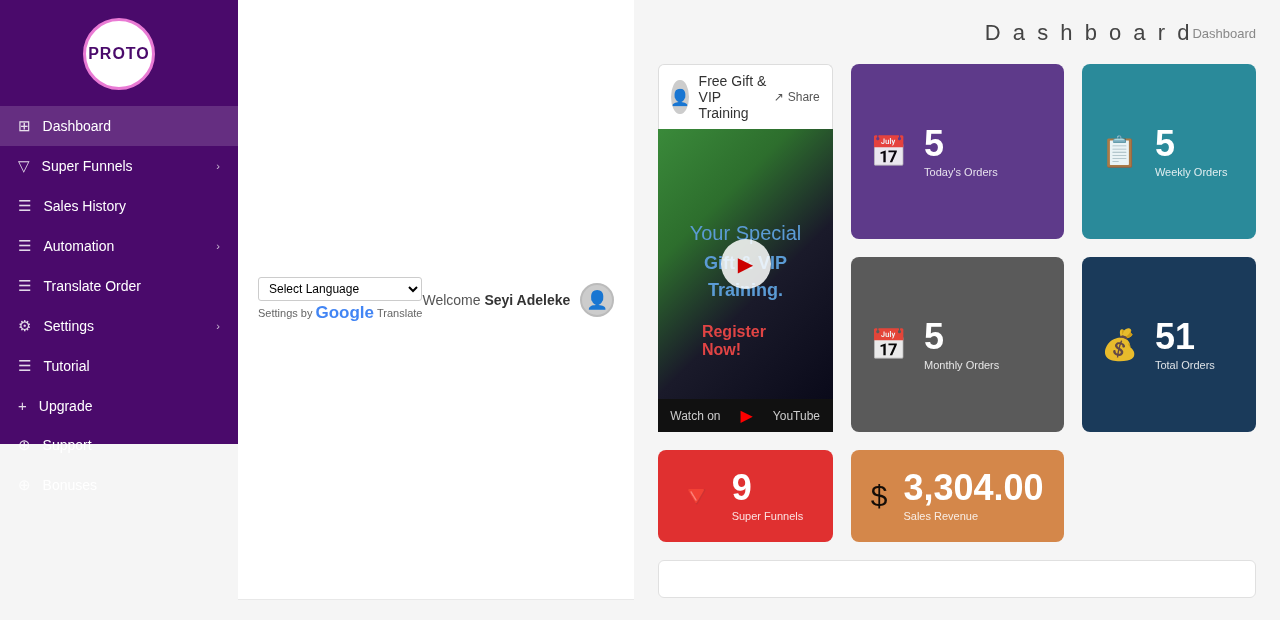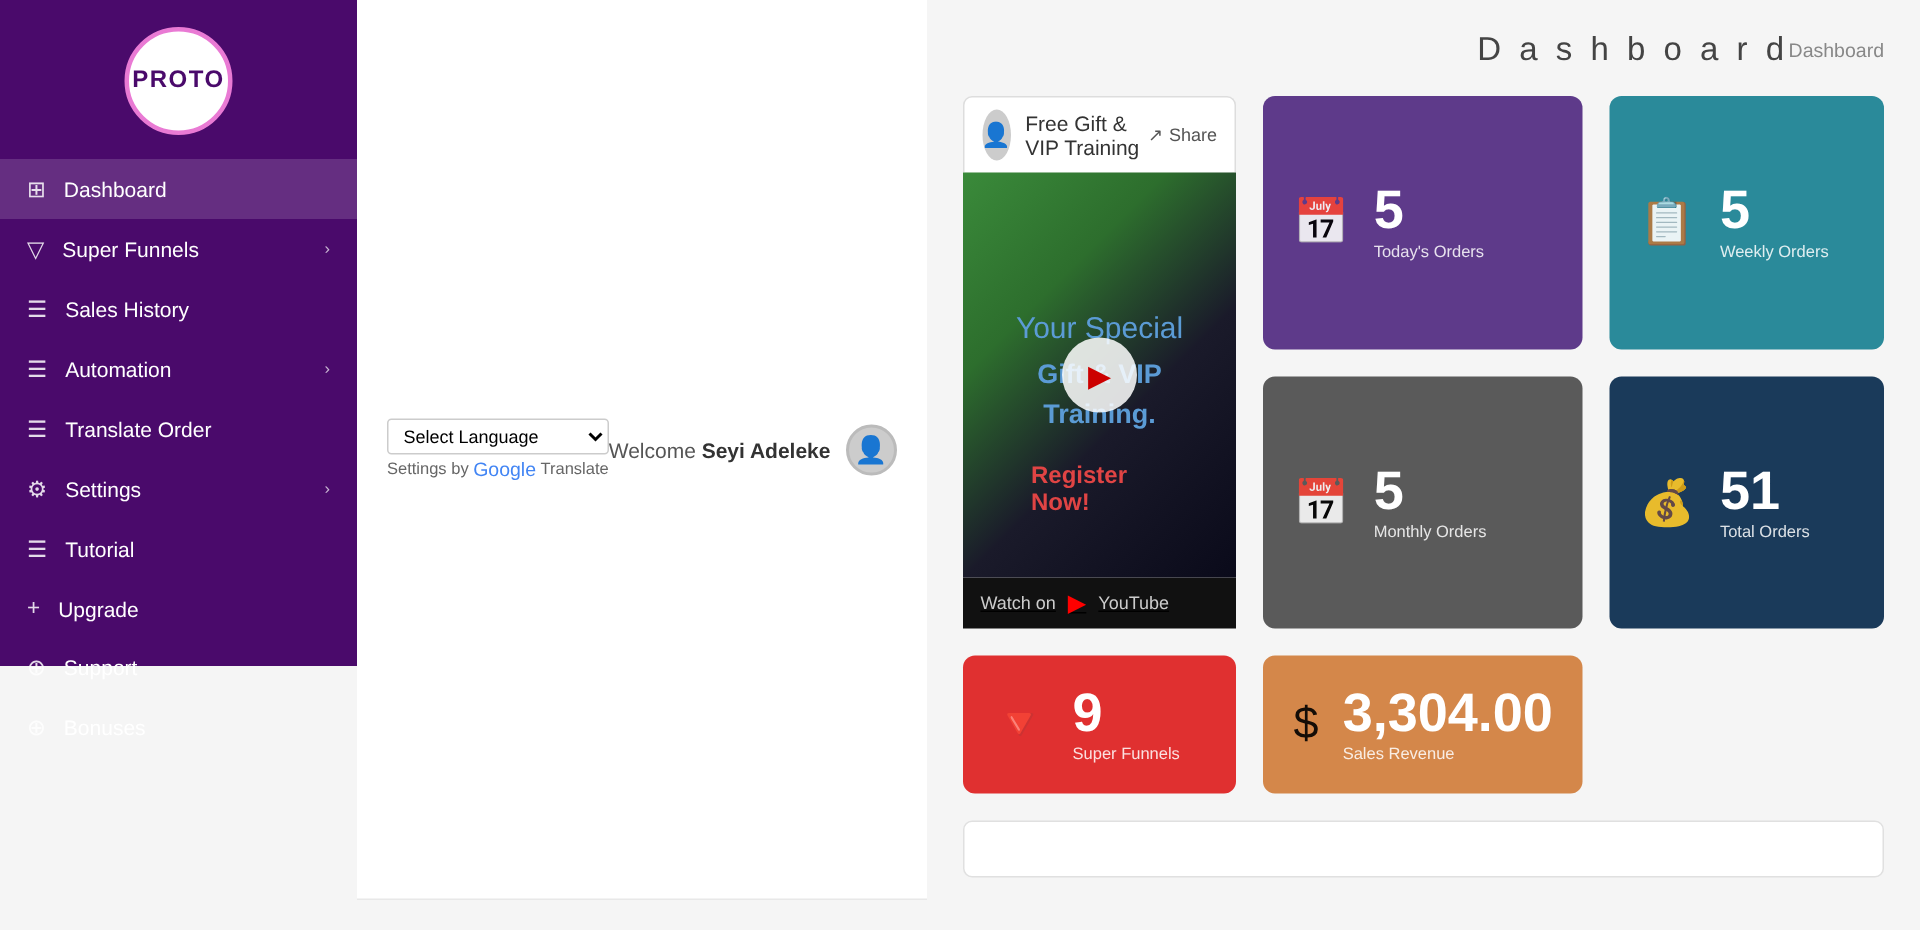--- a/index.html
+++ b/index.html
@@ -75,21 +75,21 @@
     }
     .topbar-left { display: flex; flex-direction: column; gap: 2px; }
     .translate-select {
       padding: 3px 6px;
       font-size: 12px;
       border: 1px solid #ccc;
       border-radius: 3px;
       background: #fff;
     }
     .powered-by { font-size: 11px; color: #666; display: flex; align-items: center; gap: 3px; }
-    .google-text { color: #4285F4; font-weight: normal; font-size: 13px; }
+    .google-text { color: #4285F4; font-weight: bold; font-size: 17px; }
     .translate-text { color: #666; font-size: 11px; }
     .topbar-right { display: flex; align-items: center; gap: 10px; }
     .welcome-text { font-size: 14px; color: #555; }
     .welcome-name { font-weight: bold; color: #333; }
     .avatar-circle {
       width: 34px; height: 34px; border-radius: 50%;
       background: #ccc;
       display: flex; align-items: center; justify-content: center;
       font-size: 18px; color: #666;
       border: 2px solid #bbb;
@@ -164,22 +164,21 @@
       font-size: 20px; color: #cc0000;
       cursor: pointer;
       top: 50%; left: 50%;
       transform: translate(-50%, -50%);
     }
     .video-footer {
       background: #111;
       padding: 7px 12px;
       display: flex;
       align-items: center;
-      gap: 8px;
-      text-decoration: underline;
+      gap: 20px;
     }
     .youtube-logo { color: #ff0000; font-size: 16px; }
     .watch-text { color: #ccc; font-size: 12px; }
 
     
     .stat-card {
       border-radius: 8px;
       padding: 20px;
       display: flex;
       align-items: center;

